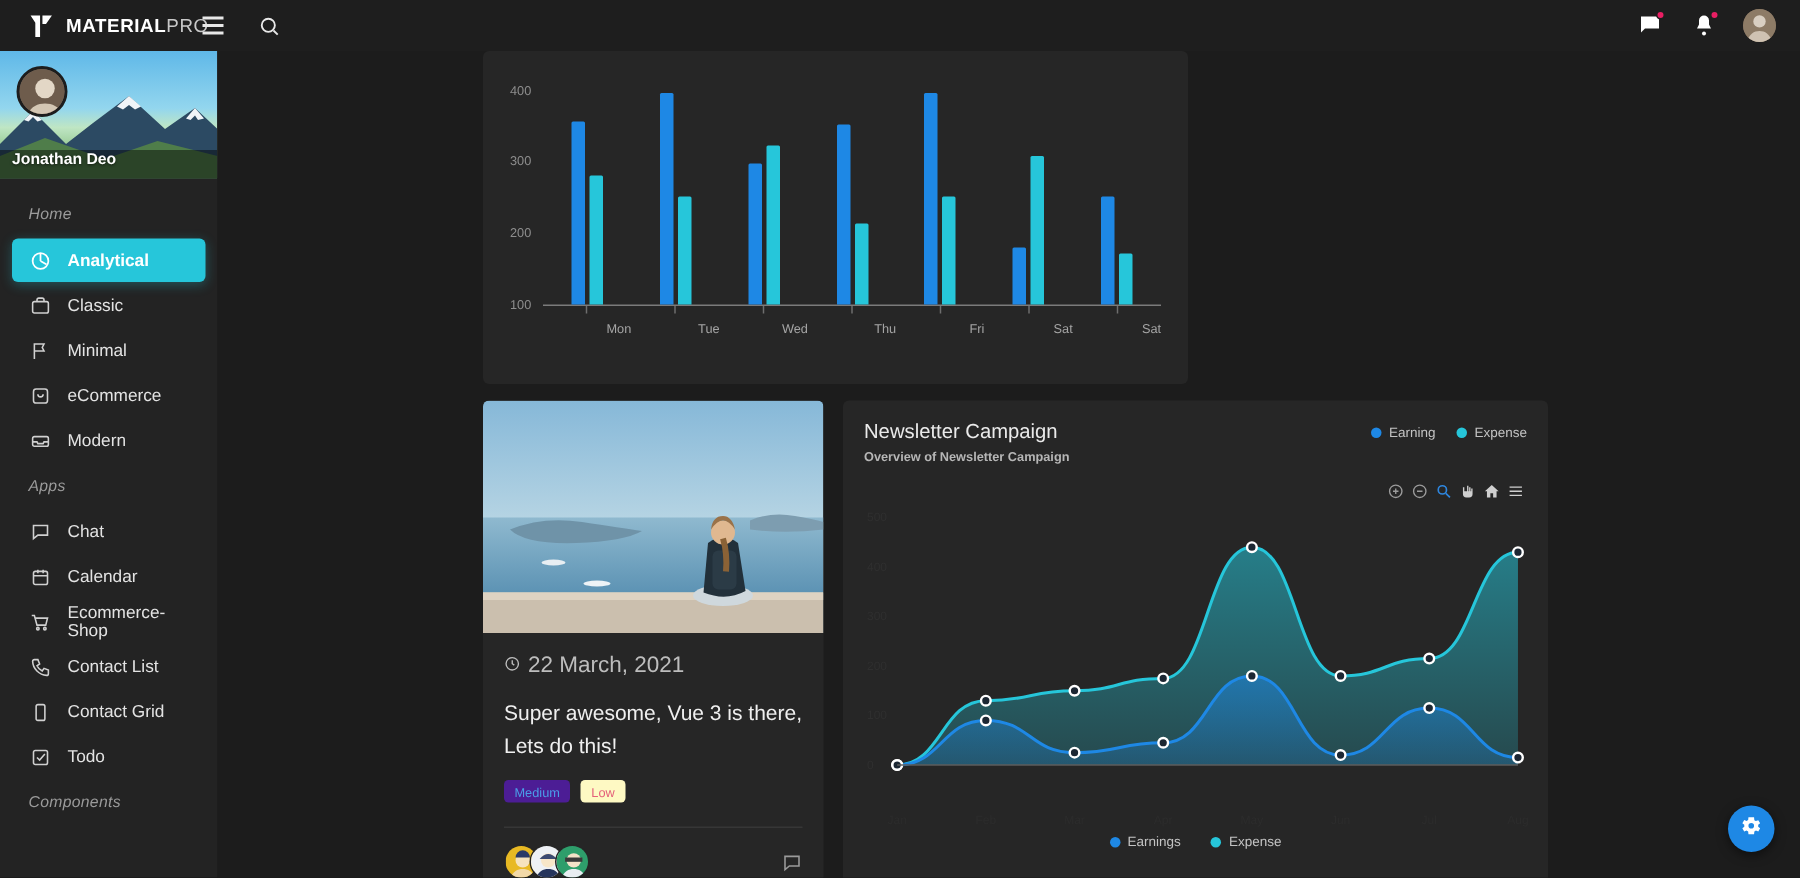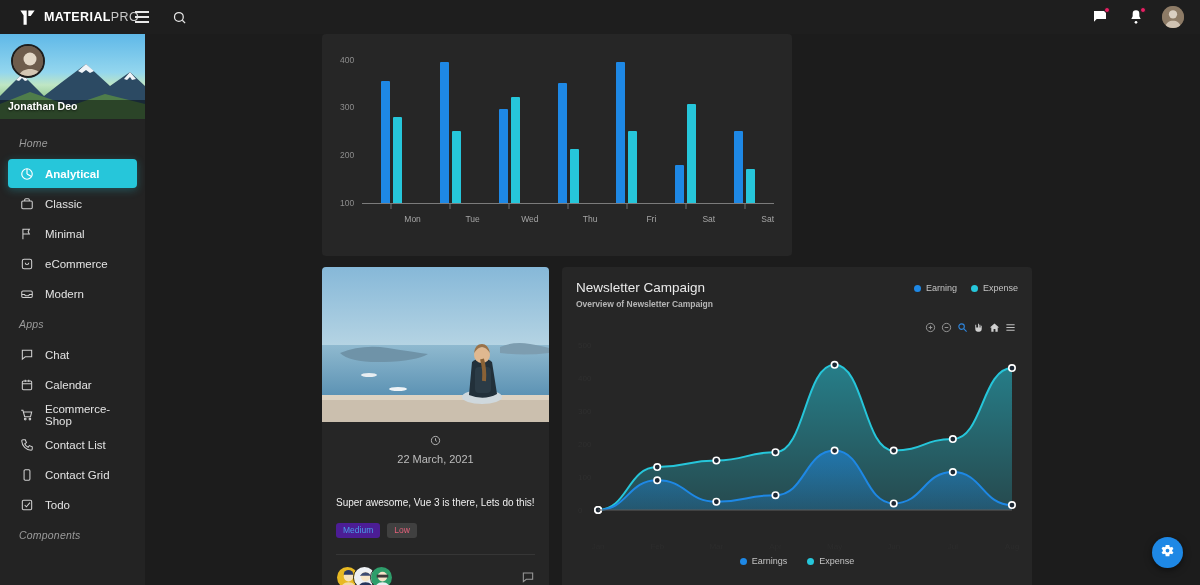--- a/index.html
+++ b/index.html
@@ -78,26 +78,26 @@
 
   
   .donut-wrap { position: relative; height: 178px; display: flex; align-items: center; justify-content: center; }
   .donut-legend { display: flex; align-items: center; justify-content: center; gap: 22px; padding-bottom: 6px; }
   .lg { display: flex; align-items: center; gap: 5px; font-size: 9px; color: #c3c3c3; cursor: pointer; }
   .lg i { width: 7px; height: 7px; border-radius: 50%; display: inline-block; }
 
   
   .blog-img { width: 100%; height: 155px; display: block; }
   .blog-body { padding: 13px 14px 0 14px; }
-  .blog-date { display: flex; align-items: center; gap: 5px; font-size: 11px; color: #bdbdbd; flex-direction: column; }
-  .blog-title { margin-top: 30px; font-size: 10px; line-height: 1.55; color: #efefef; }
+  .blog-date { display: flex; align-items: center; gap: 5px; font-size: 15px; color: #bdbdbd; }
+  .blog-title { margin-top: 13px; font-size: 14px; line-height: 1.55; color: #efefef; }
   .badges { margin-top: 12px; display: flex; gap: 7px; }
   .badge { font-size: 8.5px; padding: 2.5px 7px; border-radius: 3px; }
   .badge.medium { background: #4c1d95; color: #4a9ee8; }
-  .badge.low { background: #404040; color: #e4607a; }
+  .badge.low { background: #fef9c3; color: #e4607a; }
   .blog-sep { margin: 16px 14px 0 14px; height: 1px; background: #363636; }
   .blog-foot { display: flex; align-items: center; padding: 11px 14px 0 14px; }
   .stack { display: flex; }
   .stack .av { width: 23px; height: 23px; border-radius: 50%; overflow: hidden; border: 1.5px solid #262626; margin-left: -6px; }
   .stack .av:first-child { margin-left: 0; }
   .cmt { margin-left: auto; width: 15px; height: 15px; display:flex; align-items:center; justify-content:center; cursor:pointer; }
 
   
   .news-head { display: flex; align-items: flex-start; }
   .news-title { font-size: 13.5px; color: #eaeaea; }

